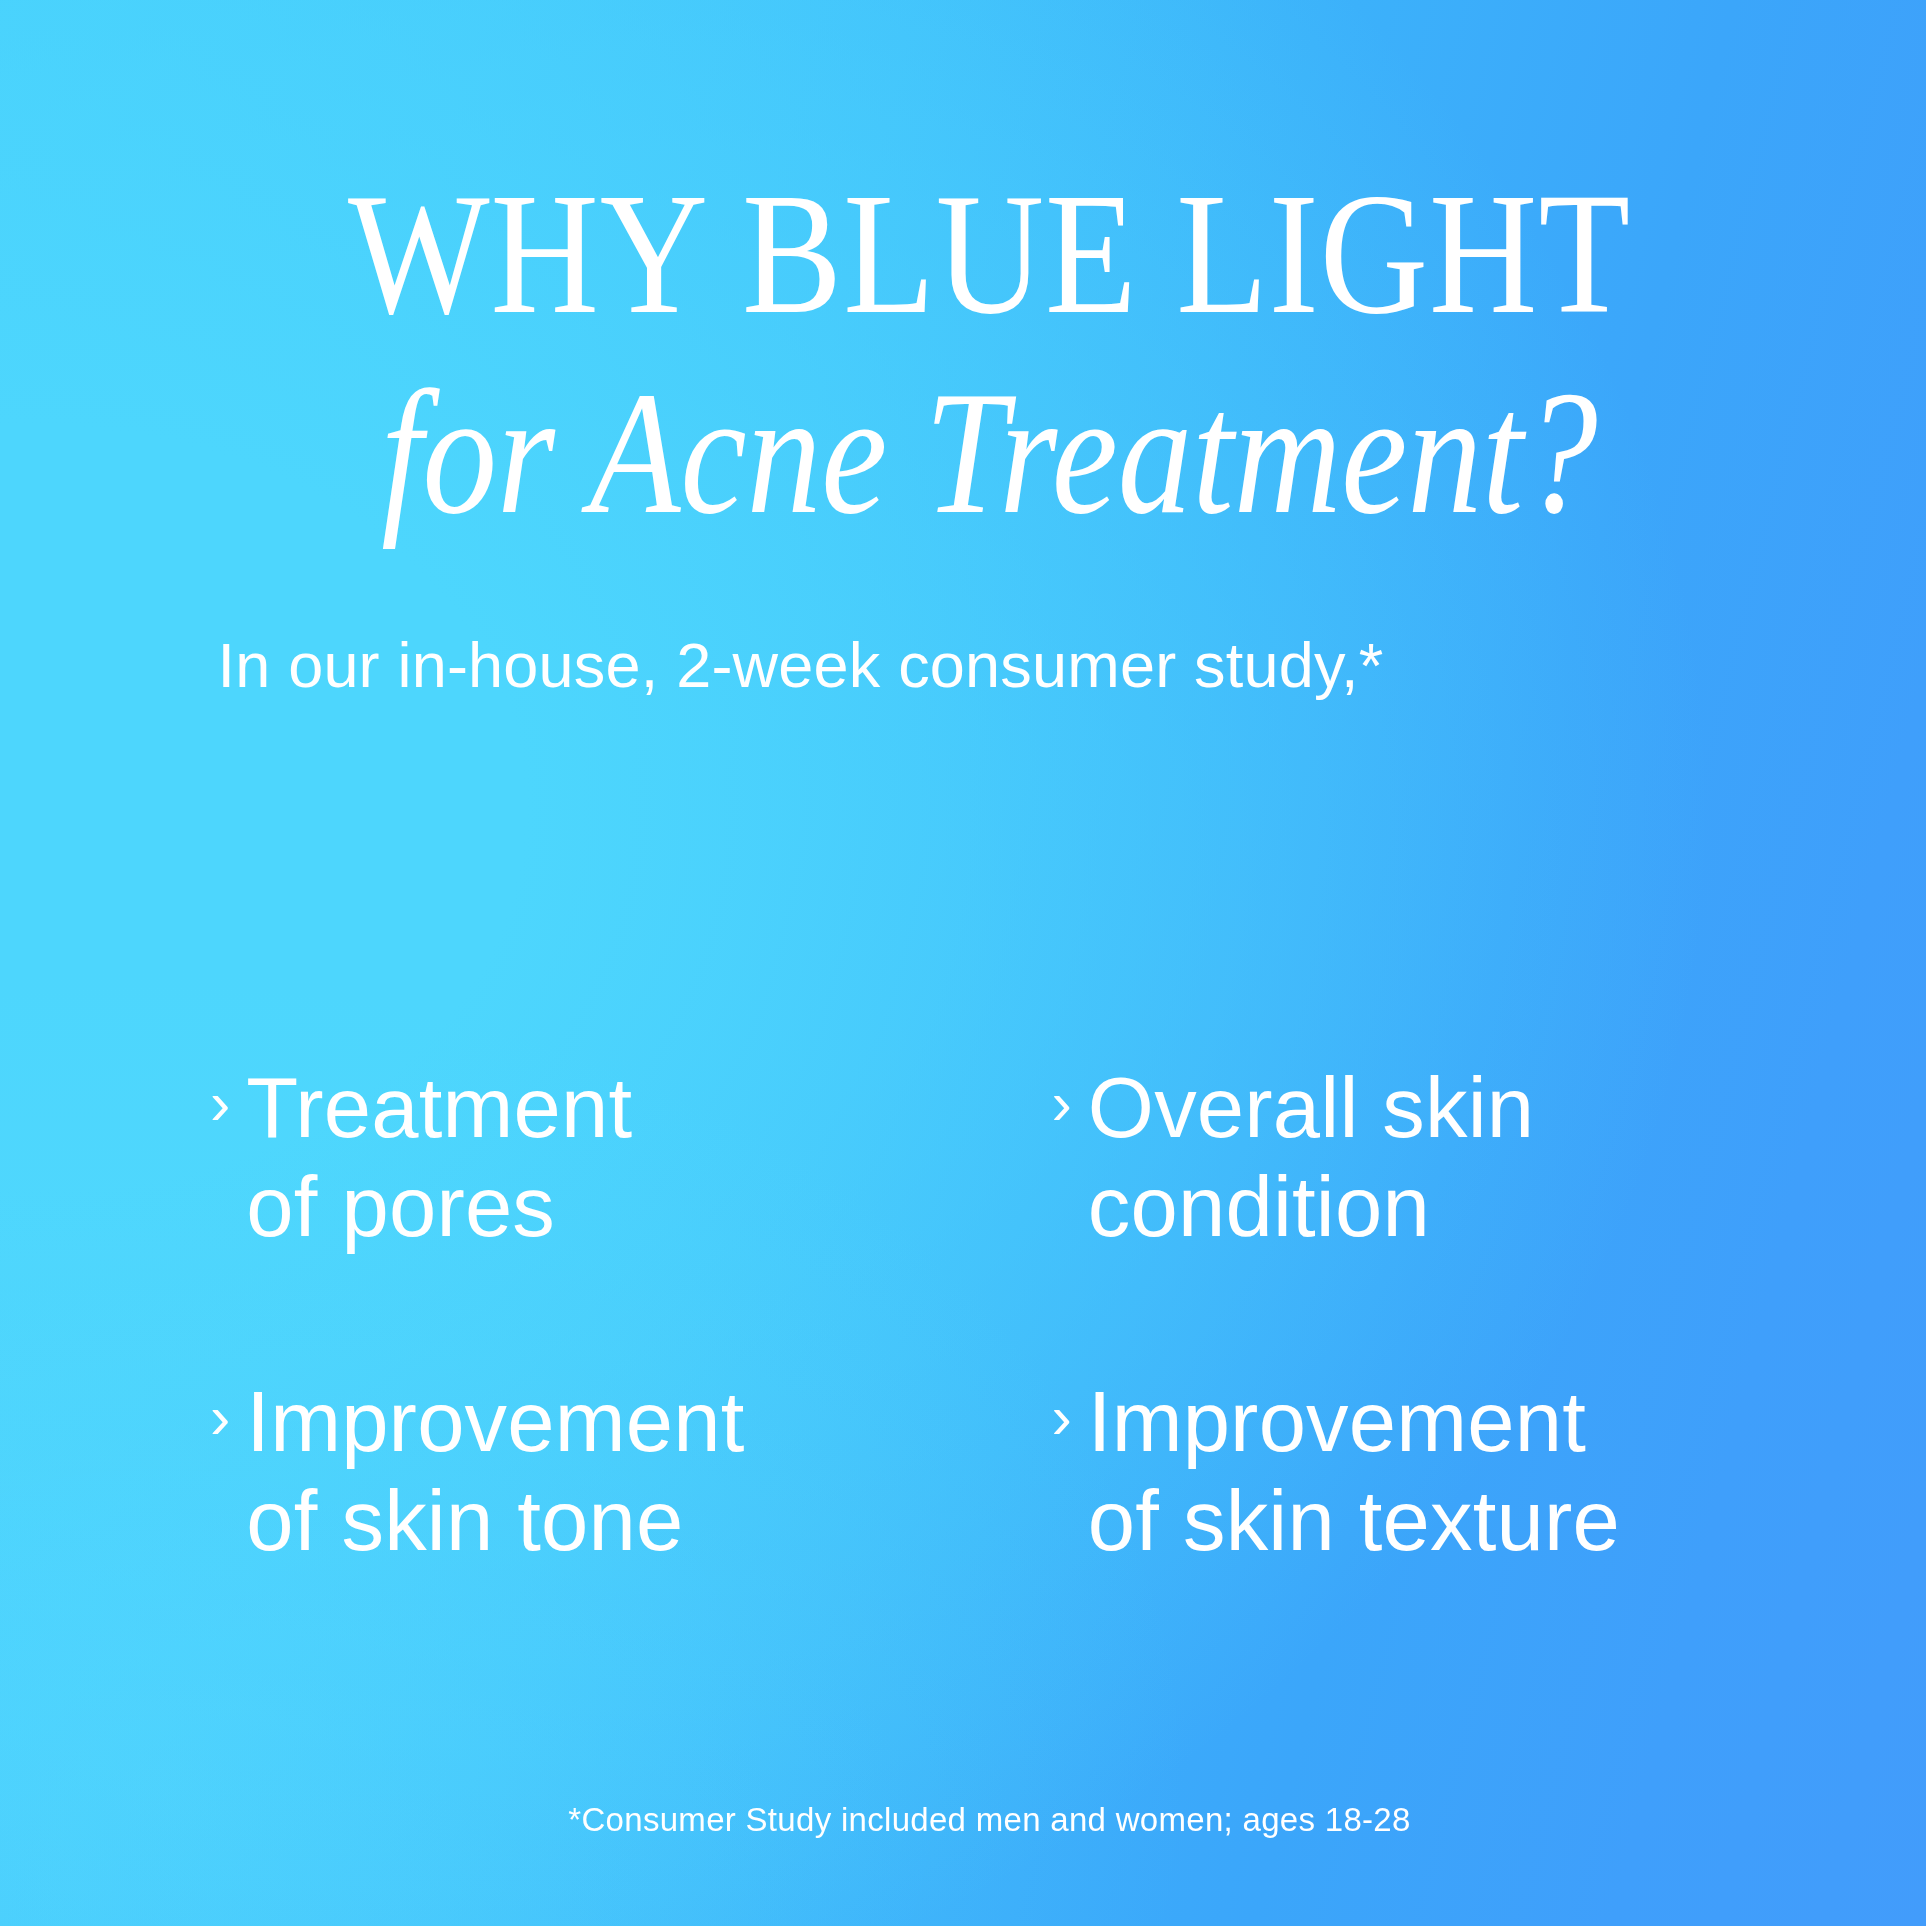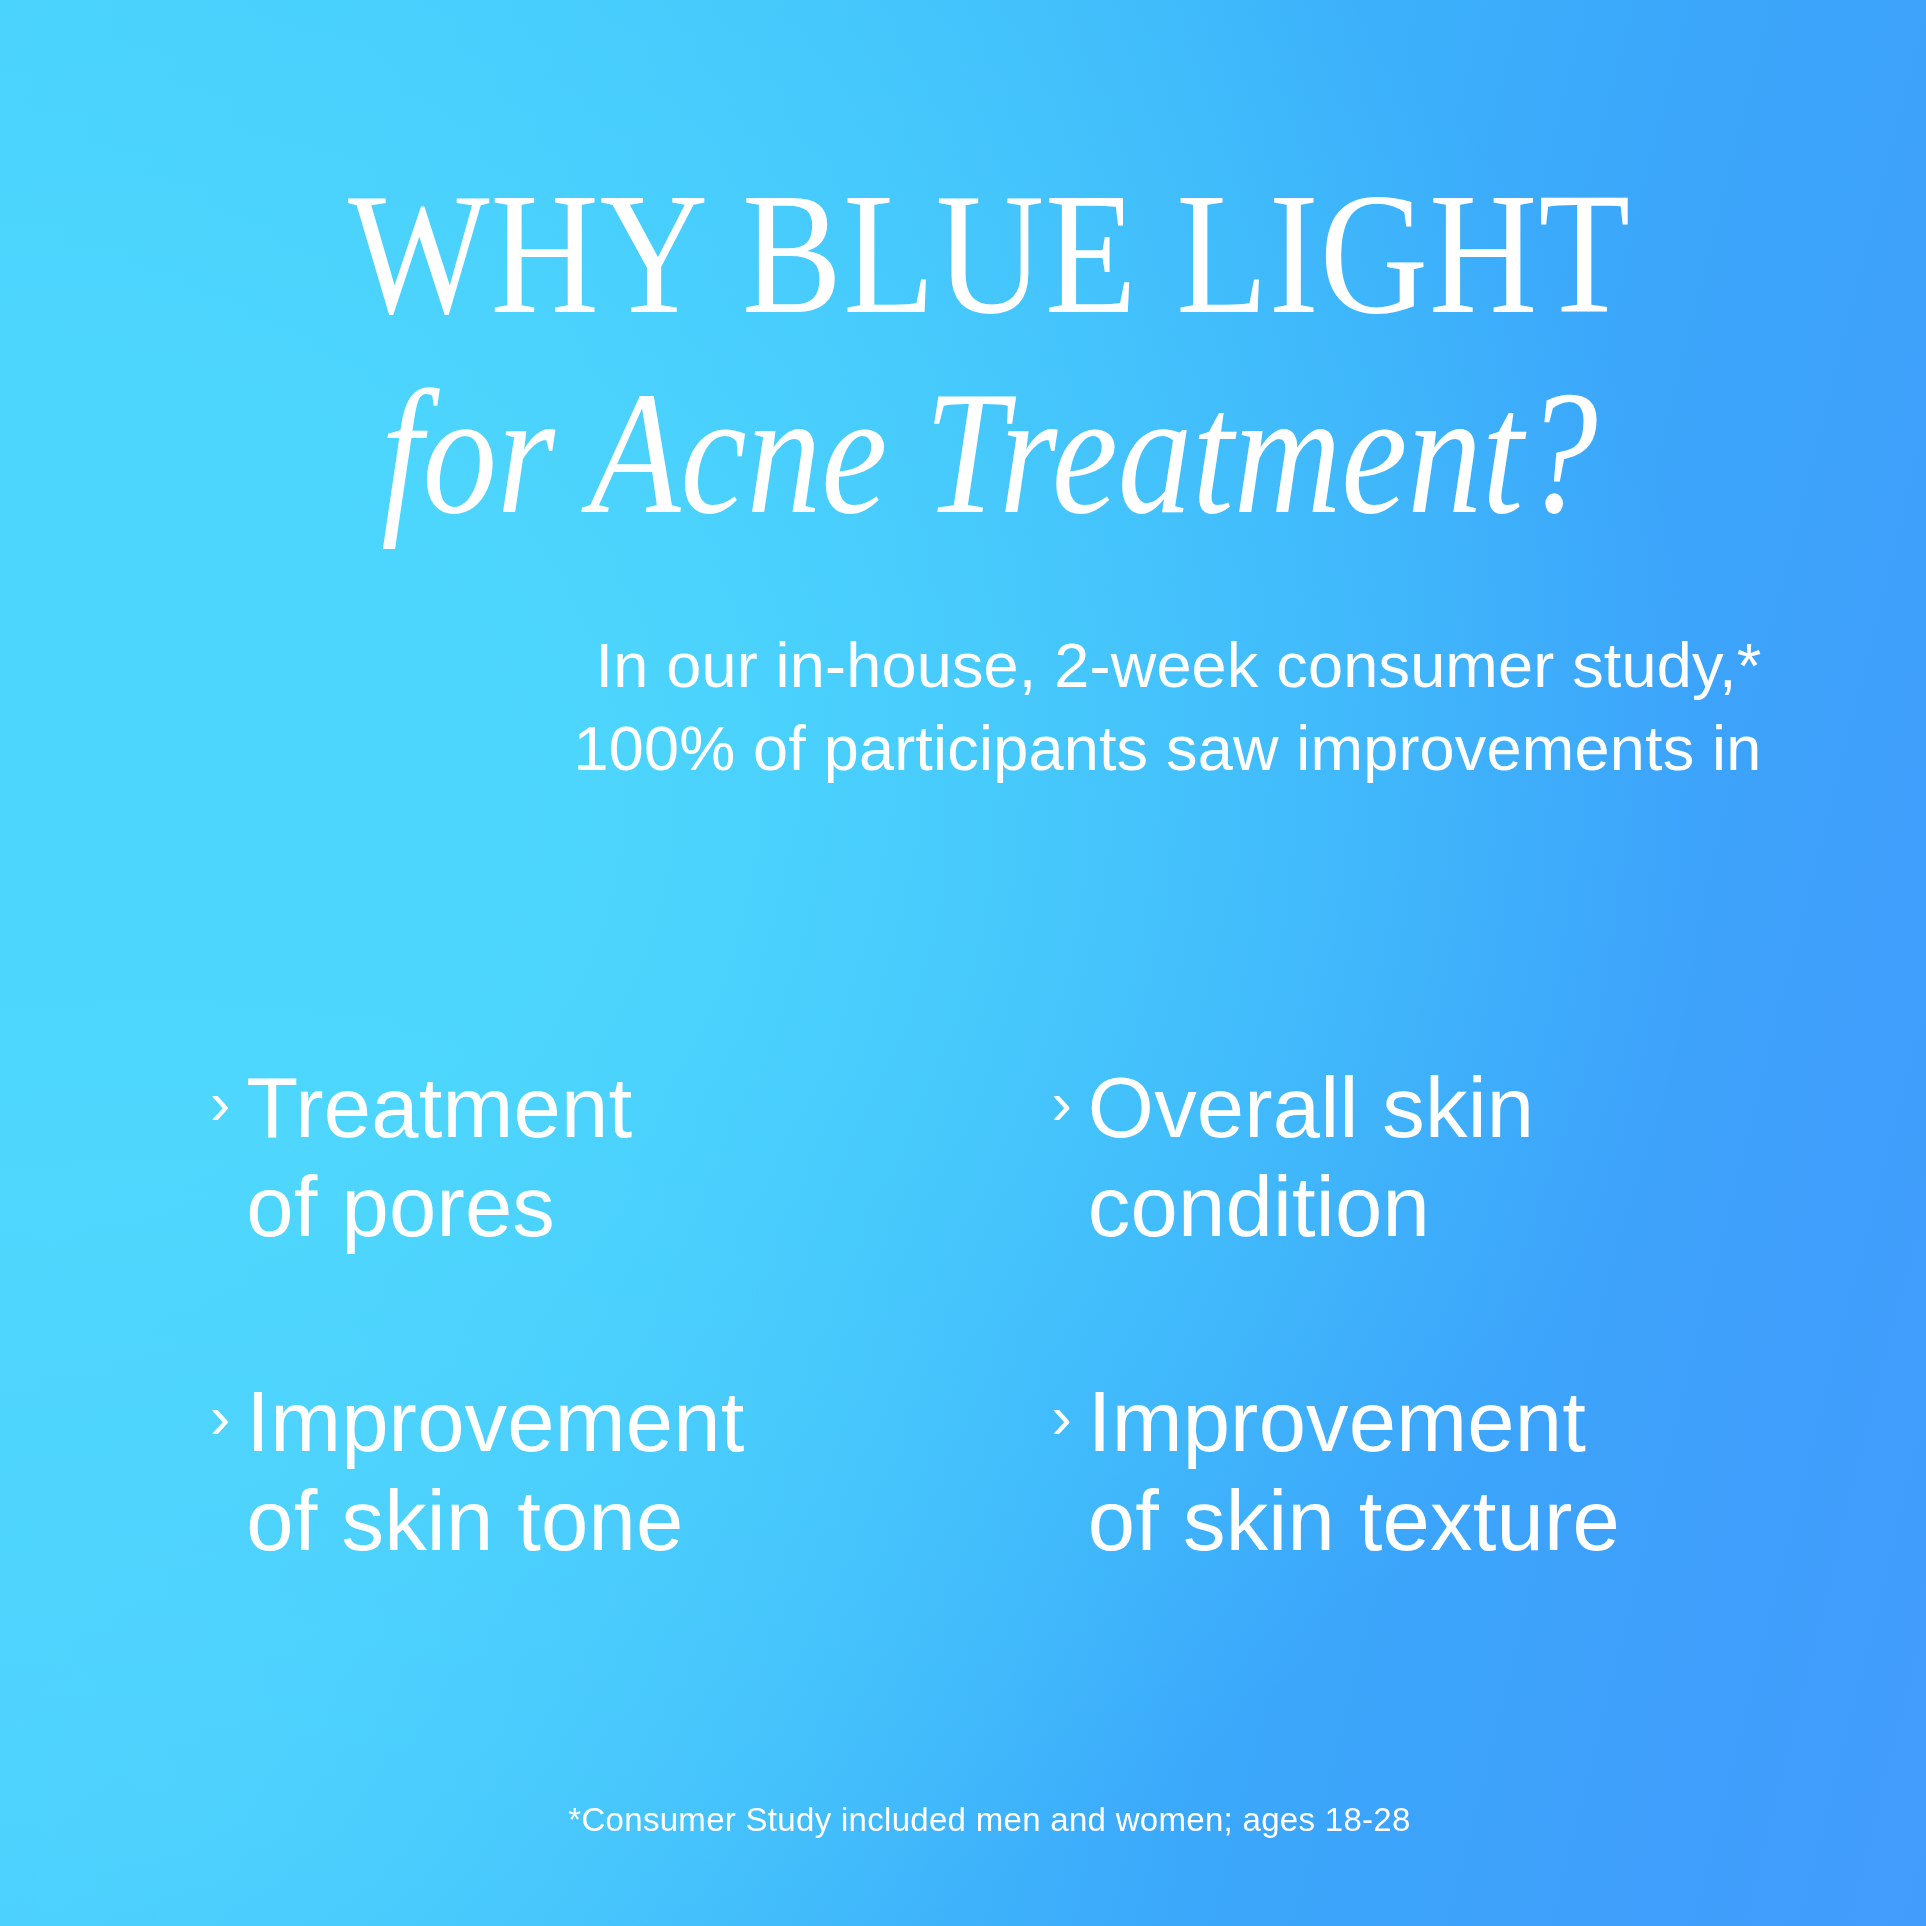--- a/index.html
+++ b/index.html
@@ -78,21 +78,21 @@
     transform-origin: top center;
   }
 
   
   .intro {
     position: absolute;
     left: 50%;
     transform: translateX(-50%);
     top: 624px;
     width: 1544px;
-    text-align: right;
+    text-align: left;
     font-family: "Liberation Sans", sans-serif;
     font-weight: 400;
     font-size: 63px;
     line-height: 1.32;
     color: #ffffff;
     letter-spacing: 0.2px;
   }
   .intro .line {
     display: block;
     white-space: nowrap;
@@ -155,21 +155,20 @@
 <div id="poster">
   <div class="layer">
 
     <div class="headline-block">
       <span class="headline-main">WHY BLUE LIGHT</span>
       <span class="headline-script">for Acne Treatment?</span>
     </div>
 
     <div class="intro">
       <span class="line">In our in-house, 2-week consumer study,*</span>
-      <span class="line">100% of participants saw improvements in</span>
     </div>
 
     <div class="bullets">
 
       <div class="bullet">
         <span class="chev">›</span>
         <span class="label">Treatment
 of pores</span>
       </div>
 

